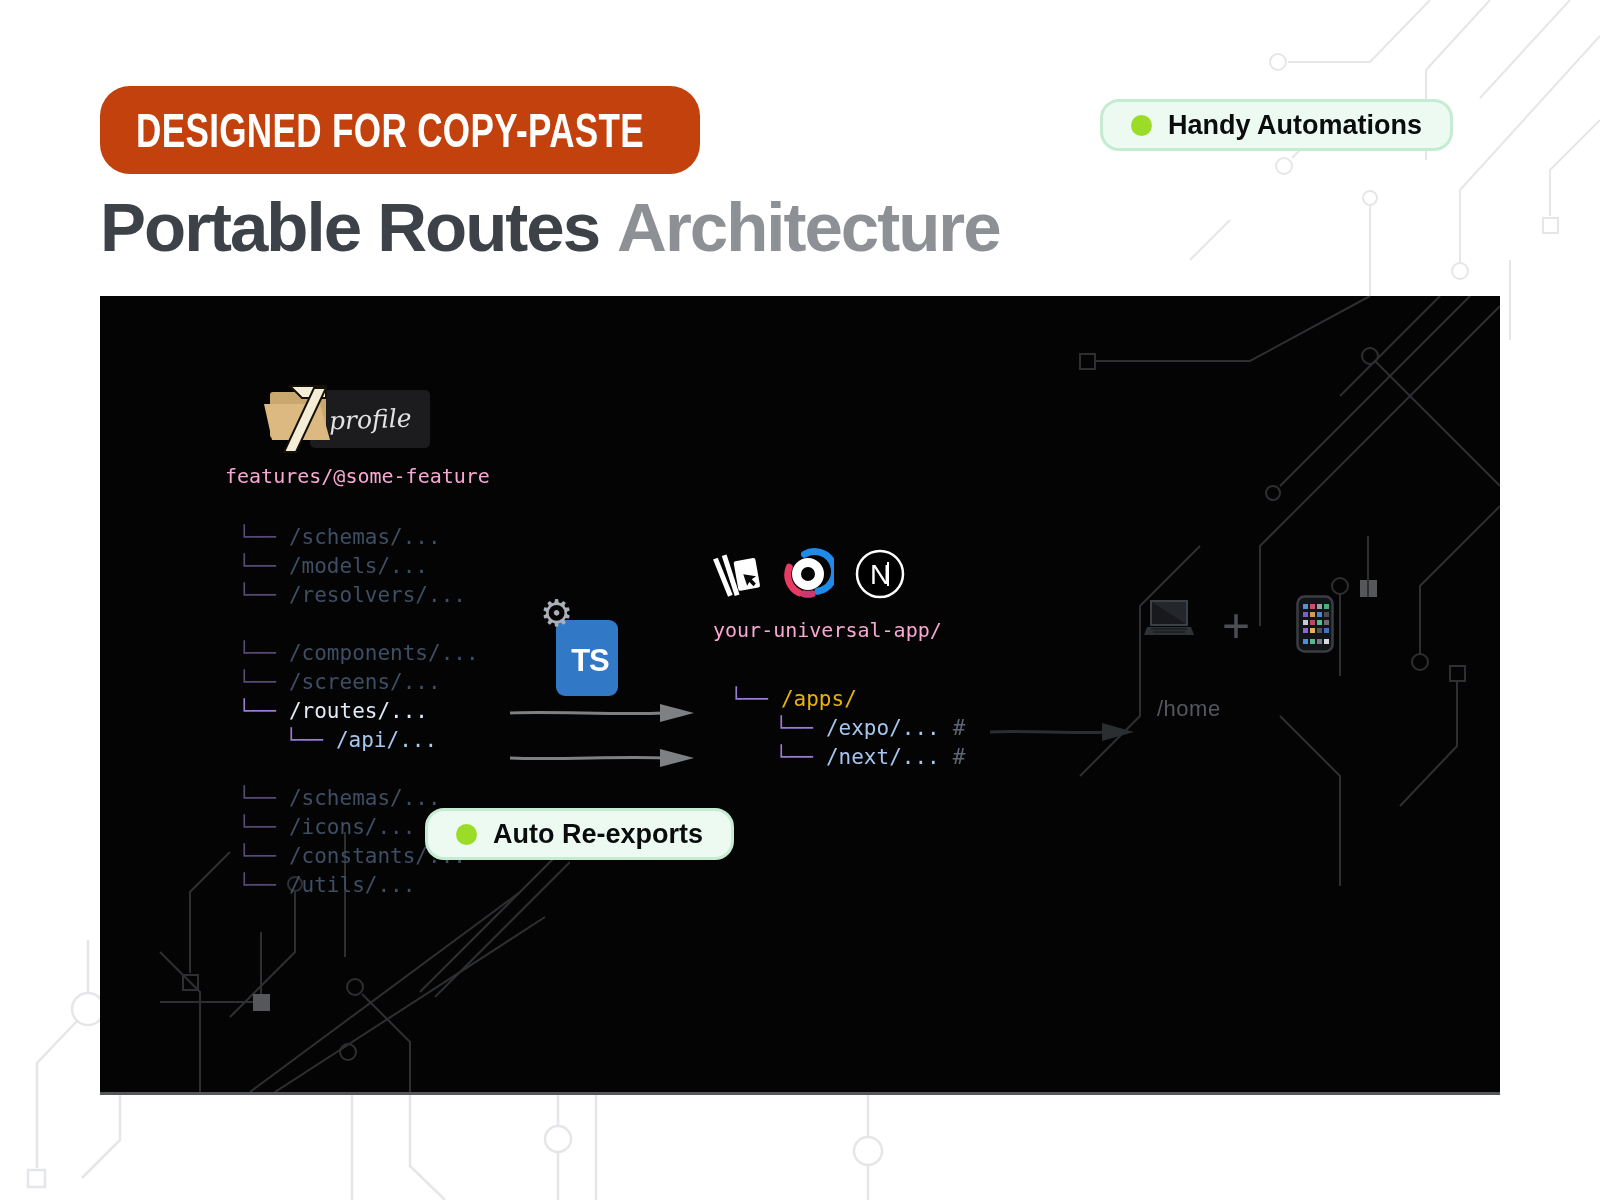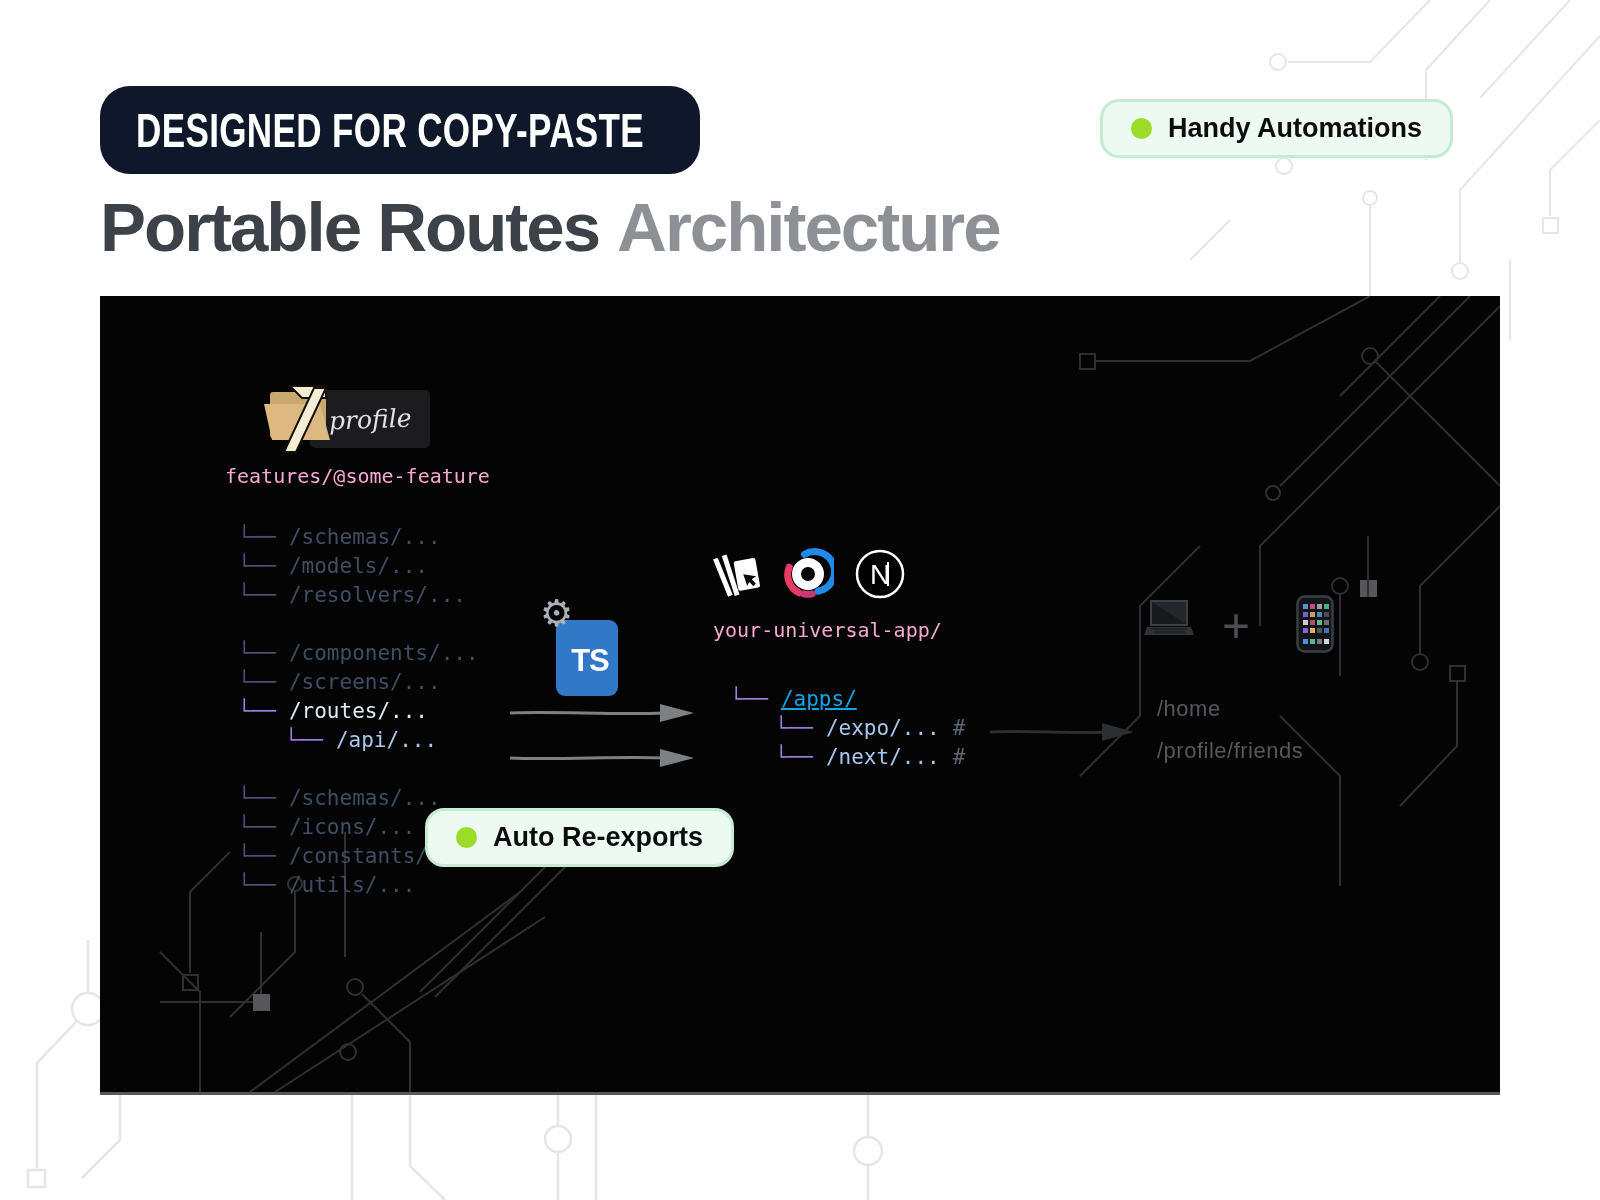--- a/index.html
+++ b/index.html
@@ -4,28 +4,28 @@
 <style>
   * { margin:0; padding:0; box-sizing:border-box; }
   html,body { width:1600px; height:1200px; background:#ffffff; overflow:hidden;
               font-family:"Liberation Sans", sans-serif; position:relative; }
 
   
   svg.circuit { position:absolute; pointer-events:none; }
 
   
   .pill { position:absolute; left:100px; top:86px; width:600px; height:88px;
-          background:#0f172a; border-radius:30px; display:flex; align-items:center;
+          background:#c2410c; border-radius:30px; display:flex; align-items:center;
           justify-content:space-between; padding:0 36px; z-index:3; }
   .pill-label { color:#ffffff; font-size:48px; font-weight:800; white-space:nowrap;
                 transform:scaleX(0.73); transform-origin:left center; letter-spacing:0.5px; }
 
   
   .badge { position:absolute; display:inline-flex; align-items:center; gap:16px;
-           height:59px; padding:0 28px; background:#edfaf2; border:3px solid #c5ecd3;
+           height:52px; padding:0 28px; background:#edfaf2; border:3px solid #c5ecd3;
            border-radius:19px; font-weight:bold; font-size:27px; color:#0b0c0d;
            white-space:nowrap; z-index:5; }
   .badge .dot { width:21px; height:21px; border-radius:50%; background:#9bdc28; flex:0 0 auto; }
 
   .badge-handy { left:1100px; top:99px; }
 
   
   .title { position:absolute; left:100px; top:188px; font-size:69px; font-weight:700;
            letter-spacing:-2px; white-space:nowrap; z-index:3; }
   .title .t1 { color:#3d4249; }
@@ -57,21 +57,21 @@
   .t-row .branch { color:#584a76; margin-right:13px; }
   .t-row .name { color:#3e4e64; }
   .t-row.gap { margin-top:29px; }
   .t-row.indent { padding-left:47px; }
   .t-row.indent-sm { padding-left:45px; }
   .t-row.bright .branch { color:#9a7cd8; }
   .t-row.bright .name { color:#e0ebfa; }
   .t-row.bright-sub .branch { color:#9a7cd8; }
   .t-row.bright-sub .name { color:#a9c8ef; }
   .t-row.blue .name { color:#a6c6ef; }
-  .t-row.white .name { color:#0ea5e9;text-decoration:underline; }
+  .t-row.white .name { color:#eab308; }
   .t-row .hash { color:#5d6673; margin-left:13px; }
 
   
   .ts-logo { position:absolute; left:456px; top:324px; width:62px; height:76px;
              background:#3178c6; border-radius:9px; display:flex; align-items:center;
              justify-content:center; }
   .ts-logo .ts-text { color:#ffffff; font-size:31px; font-weight:bold; letter-spacing:-1px;
                       margin-top:6px; margin-left:6px; }
   .ts-gear { position:absolute; left:440px; top:296px; font-size:37px; color:#aab0b7;
              font-family:"DejaVu Sans", sans-serif; z-index:2; }
@@ -341,21 +341,20 @@
         <rect x="28" y="33" width="5" height="5" fill="#3f74b8"></rect>
       <rect x="7" y="44" width="5" height="5" fill="#4a90d9"></rect>
         <rect x="14" y="44" width="5" height="5" fill="#58b890"></rect>
         <rect x="21" y="44" width="5" height="5" fill="#767b84"></rect>
         <rect x="28" y="44" width="5" height="5" fill="#d8d8de"></rect>
     </g>
   </svg>
 
   <div class="routes-preview">
     <div>/home</div>
-    <div>/profile/friends</div>
   </div>
 
   <div class="badge badge-auto">
     <span class="dot"></span>
     <span>Auto Re-exports</span>
   </div>
 
 </div>
 
 </body></html>

